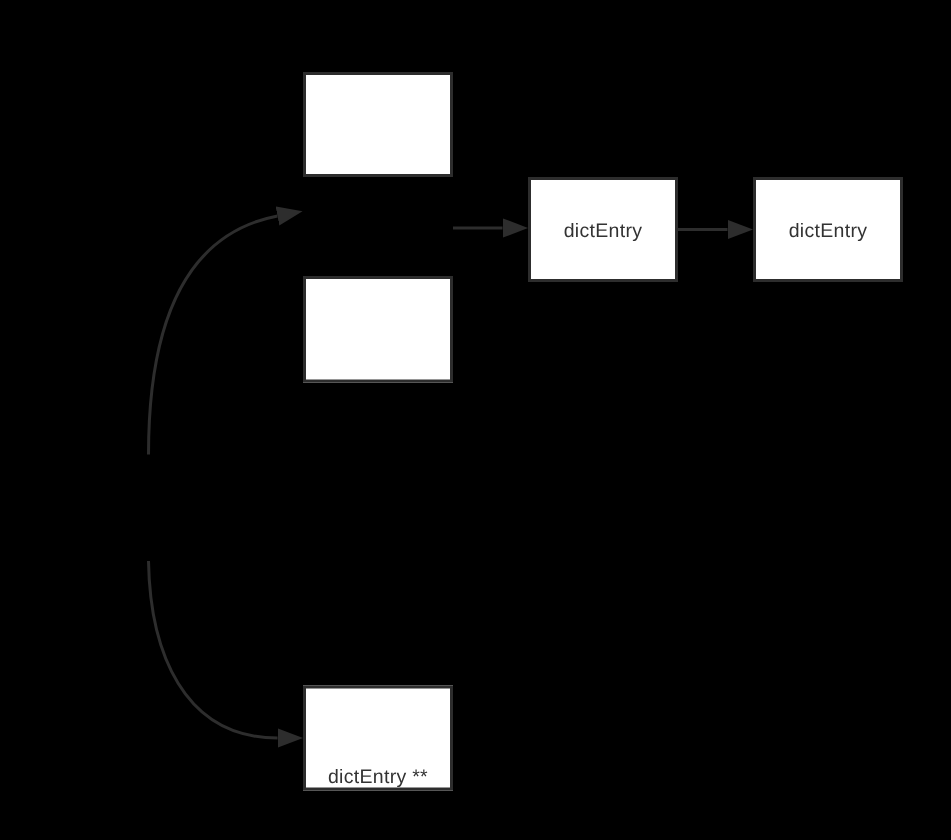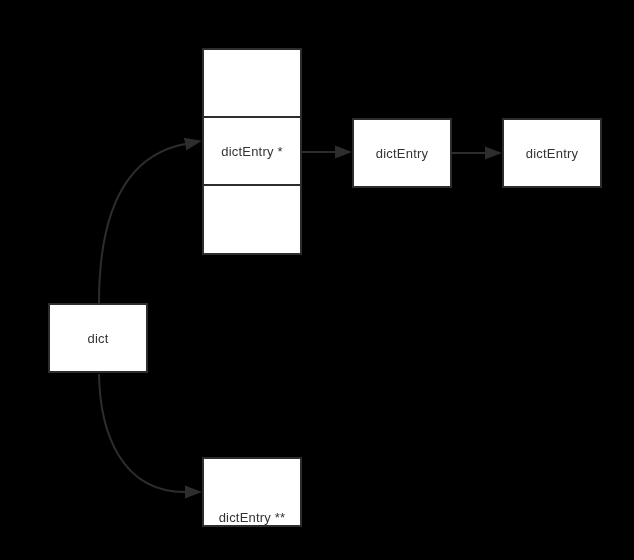--- a/index.html
+++ b/index.html
@@ -62,37 +62,31 @@
     <path d="M 99 303 C 99 238 112 158 185 144" fill="none" stroke-width="2" marker-end="url(#arrow)" stroke="#2d2d2d"></path>
     <path d="M 99 374 C 100 434 122 492 185 492" fill="none" stroke-width="2" marker-end="url(#arrow)" stroke="#2d2d2d"></path>
     <path d="M 302 152 L 335 152" fill="none" stroke-width="2" marker-end="url(#arrow)" stroke="#2d2d2d"></path>
     <path d="M 452 153 L 485 153" fill="none" stroke-width="2" marker-end="url(#arrow)" stroke="#2d2d2d"></path>
   </svg>
 
   <div class="node bucket-top">
     <span class="label"></span>
   </div>
 
-  <div class="node bucket-mid">
-    <span class="label">dictEntry *</span>
-  </div>
 
   <div class="node bucket-bottom">
     <span class="label"></span>
   </div>
 
   <div class="node entry-1">
     <span class="label">dictEntry</span>
   </div>
 
   <div class="node entry-2">
     <span class="label">dictEntry</span>
   </div>
 
-  <div class="node dict-box">
-    <span class="label">dict</span>
-  </div>
 
   <div class="node entry-pp">
     <span class="label">dictEntry **</span>
   </div>
 
 </div>
 
 </body></html>

